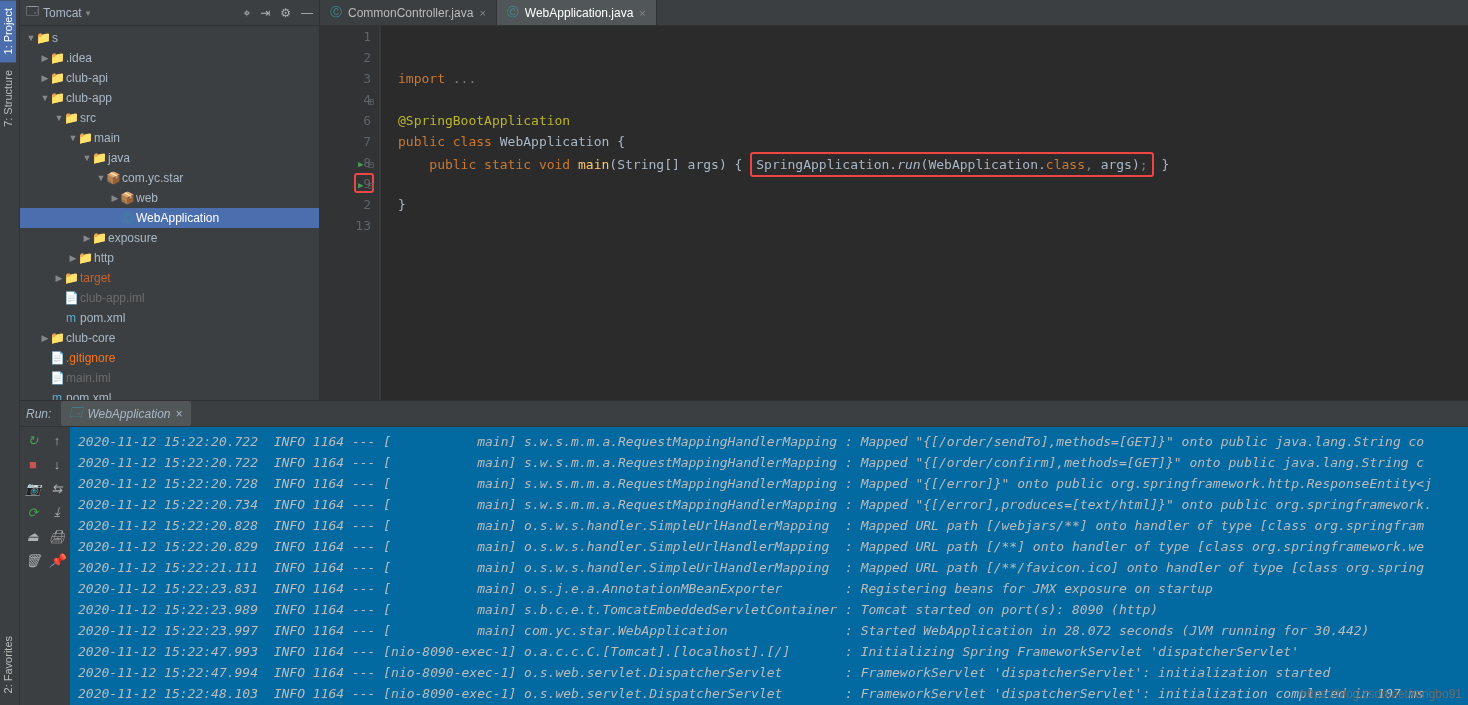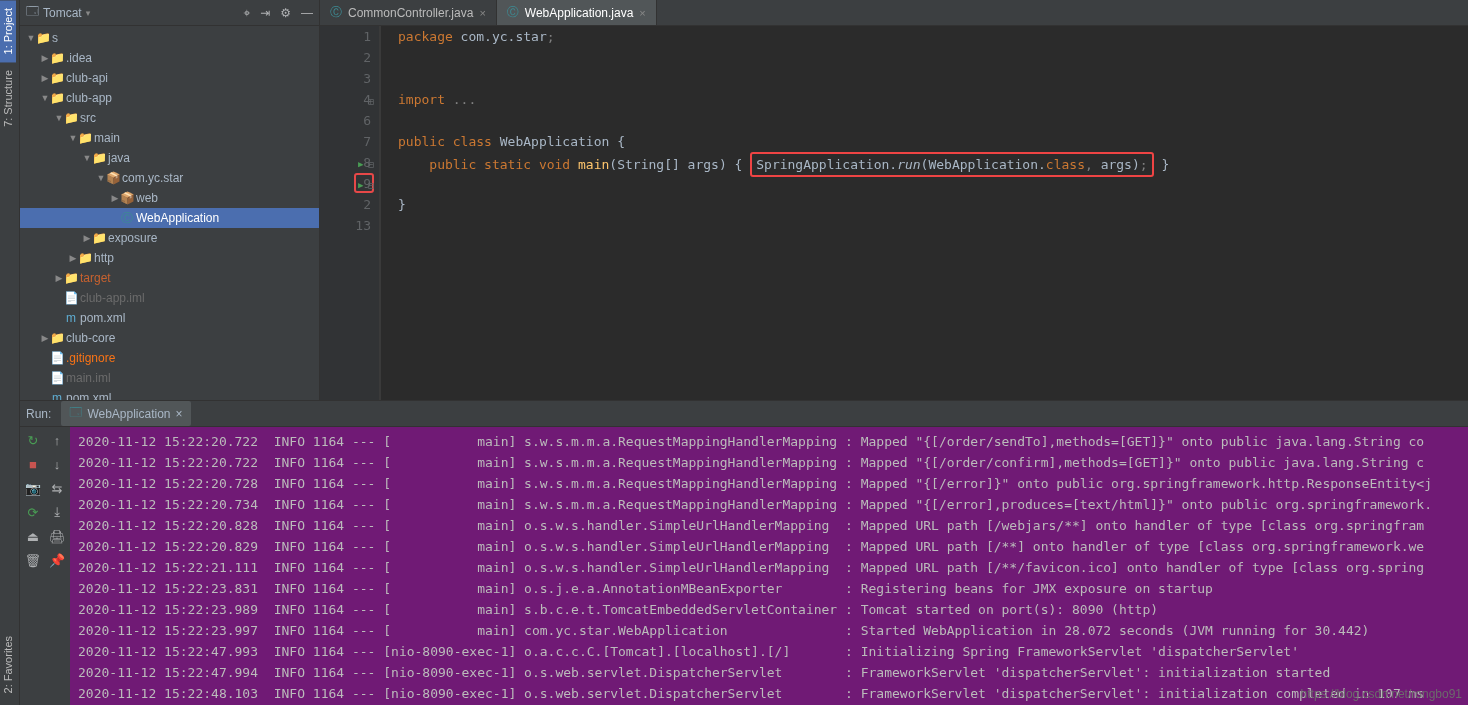--- a/index.html
+++ b/index.html
@@ -31,21 +31,21 @@
 .code { flex: 1; padding-left: 18px; position: relative; }
 .code-line { height: 21px; white-space: pre; }
 .kw { color: #cc7832; }
 .ann { color: #bbb529; }
 .fn { color: #ffc66d; }
 .it { font-style: italic; }
 .cm { color: #808080; }
 .highlight-box { border: 2px solid #ef4444; border-radius: 3px; padding: 0 4px; display: inline-block; }
 .highlight-box-gutter { position: absolute; border: 2px solid #e74848; border-radius: 3px; left: 34px; width: 20px; height: 20px; }
 .vline { position: absolute; top: 0; bottom: 0; width: 1px; background: #3a3a3a; }
-.run-panel { position: absolute; left: 20px; right: 0; top: 400px; bottom: 0; background: #701a75; border-top: 1px solid #323232; display: flex; flex-direction: column; }
+.run-panel { position: absolute; left: 20px; right: 0; top: 400px; bottom: 0; background: #0369a1; border-top: 1px solid #323232; display: flex; flex-direction: column; font-style: italic; }
 .run-header { height: 26px; background: #3c3f41; display: flex; align-items: center; padding: 0 6px; gap: 10px; border-bottom: 1px solid #323232; }
 .run-tab { display: flex; align-items: center; gap: 5px; background: #515658; padding: 2px 8px; border-radius: 2px; }
 .run-body { flex: 1; display: flex; overflow: hidden; }
 .run-toolbar { width: 50px; background: #3c3f41; display: flex; flex-direction: row; flex-wrap: wrap; padding: 4px 2px; gap: 6px 2px; align-content: flex-start; justify-content: space-around; }
 .run-toolbar span { width: 18px; height: 18px; display: flex; align-items: center; justify-content: center; color: #afb1b3; cursor: pointer; font-size: 13px; }
 .run-console { flex: 1; font-family: "Consolas", monospace; font-size: 13px; line-height: 21px; padding: 4px 8px; color: #bbb; white-space: pre; overflow: hidden; }
 .folder-icon { color: #87939a; }
 .folder-blue { color: #4a88c7; }
 .file-j { color: #3d8b93; }
 .file-m { color: #5eacd1; }
@@ -198,25 +198,25 @@
         <div class="gutter-line">4<span class="gutter-fold">⊞</span></div>
         <div class="gutter-line">6</div>
         <div class="gutter-line">7</div>
         <div class="gutter-line">8<span class="gutter-run">▶</span><span class="gutter-fold">⊟</span></div>
         <div class="gutter-line">9<span class="gutter-run">▶</span><span class="highlight-box-gutter"></span><span class="gutter-fold">⊟</span></div>
         <div class="gutter-line">2</div>
         <div class="gutter-line">13</div>
       </div>
     <div class="code" id="code">
       <div class="vline" style="left:0;"></div>
-    <div class="code-line"><span class="kw">package</span> com.yc.star<span class="cm">;</span></div>
         <div class="code-line"></div>
         <div class="code-line"></div>
         <div class="code-line"><span class="kw">import</span> <span class="cm">...</span></div>
         <div class="code-line"></div>
+        <div class="code-line"><span class="ann">@SpringBootApplication</span></div>
         <div class="code-line"><span class="kw">public class</span> WebApplication {</div>
         <div class="code-line">    <span class="kw">public static void</span> <span class="fn">main</span>(String[] args) { <span class="highlight-box">SpringApplication.<span class="it">run</span>(WebApplication.<span class="kw">class</span><span class="cm">,</span> args)<span class="cm">;</span></span> }</div>
         <div class="code-line"></div>
         <div class="code-line">}</div>
       </div>
   </div>
 </div>
 
 <div class="run-panel">
   <div class="run-header">

